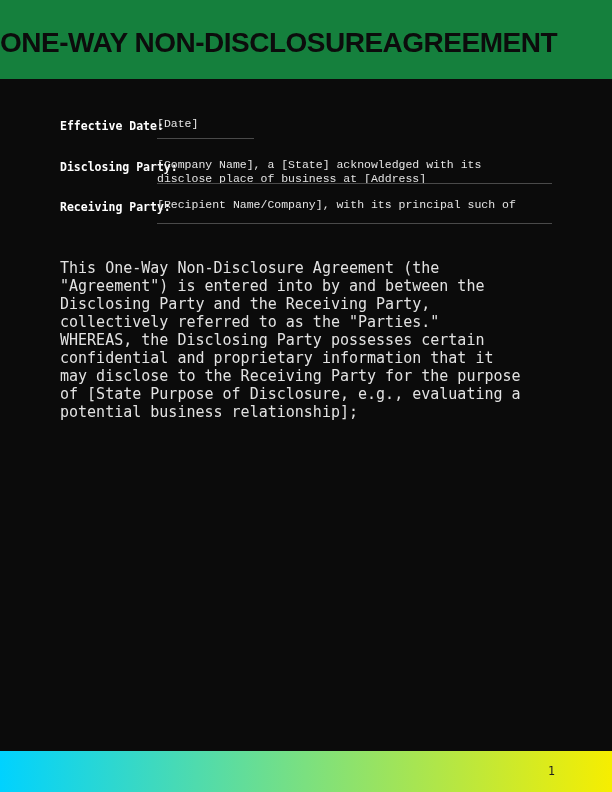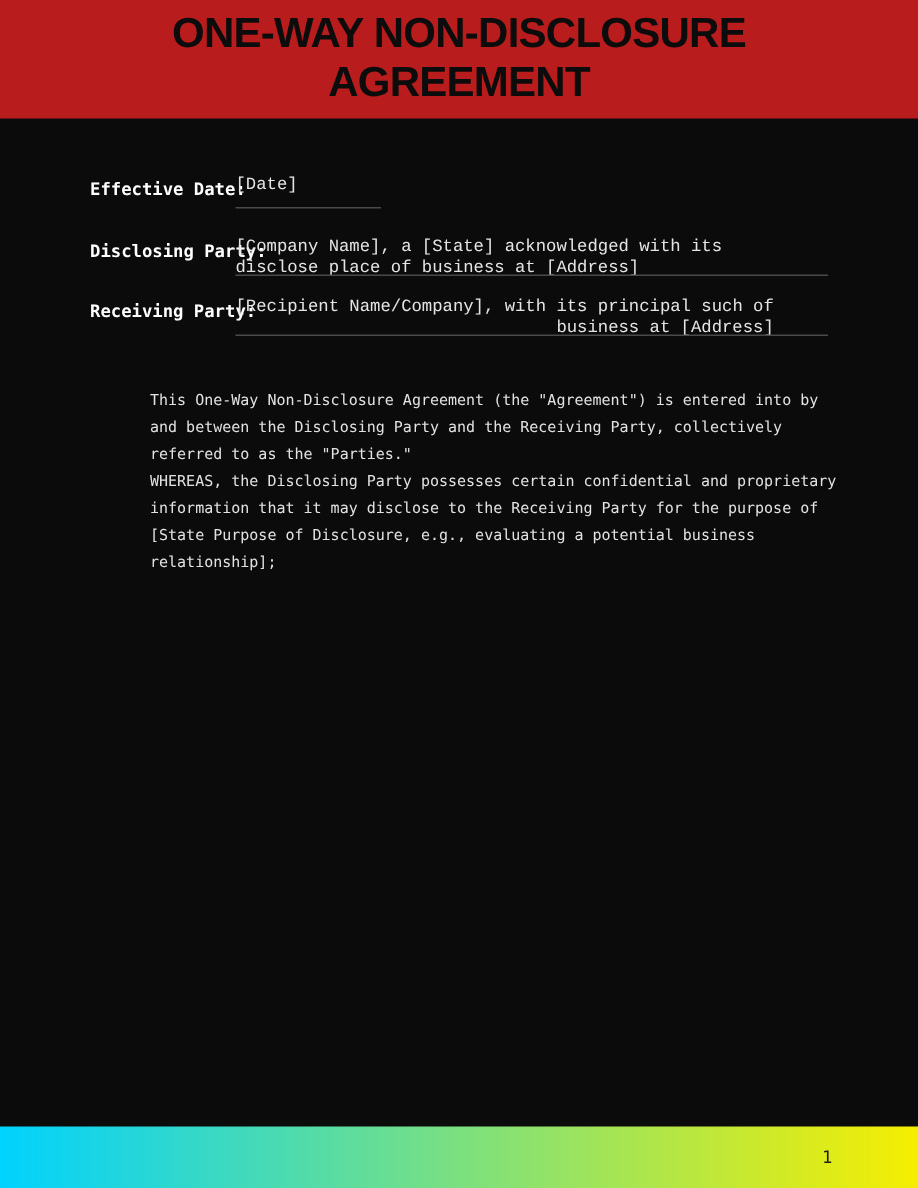--- a/index.html
+++ b/index.html
@@ -11,23 +11,22 @@
     background: #0b0b0b;
     overflow: hidden;
     font-family: "DejaVu Sans Mono", "Liberation Mono", monospace;
   }
 
   
   .header {
     position: absolute;
     left: 0; top: 0;
     width: 612px; height: 79px;
-    background: #b91c1c;
+    background: #15803d;
     display: flex;
-    flex-direction: column;
     align-items: center;
     justify-content: flex-start;
     padding-top: 5px;
     box-sizing: border-box;
   }
   .header .title-line {
     font-family: "Liberation Sans", "DejaVu Sans", sans-serif;
     font-weight: 700;
     font-size: 28px;
     line-height: 33px;
@@ -68,24 +67,23 @@
   #field-disclosing-party { top: 158px; height: 30px; }
   #field-disclosing-party .blank-line { left: 157px; width: 395px; top: 25px; }
   #field-receiving-party { top: 198px; height: 30px; text-align: right; }
   #field-receiving-party .blank-line { left: 157px; width: 395px; top: 25px; }
 
   
   .paragraphs {
     position: absolute;
     left: 60px; top: 259px;
     width: 467px;
-    font-size: 10px;
+    font-size: 15px;
     line-height: 18px;
     color: #e2e2e2;
-    margin-left: 40px;
   }
   .paragraphs p { margin: 0; padding: 0; }
 
   
   .footer {
     position: absolute;
     left: 0; top: 751px;
     width: 612px; height: 41px;
     background: linear-gradient(90deg, #00d2ff 0%, #f6ee00 100%);
   }
@@ -114,21 +112,21 @@
   </div>
 
   <div class="field-row" id="field-disclosing-party">
     <span class="field-label">Disclosing Party:</span>
     <span class="field-value"><span class="value-line">[Company Name], a [State] acknowledged with its</span><span class="value-line">disclose place of business at [Address]</span></span>
     <span class="blank-line"></span>
   </div>
 
   <div class="field-row" id="field-receiving-party">
     <span class="field-label">Receiving Party:</span>
-    <span class="field-value"><span class="value-line">[Recipient Name/Company], with its principal such of</span><span class="value-line">business at [Address]</span></span>
+    <span class="field-value"><span class="value-line">[Recipient Name/Company], with its principal such of</span></span>
     <span class="blank-line"></span>
   </div>
 
   <div class="paragraphs">
     <p>This One-Way Non-Disclosure Agreement (the "Agreement") is entered into by and between the Disclosing Party and the Receiving Party, collectively referred to as the "Parties."</p>
     <p>WHEREAS, the Disclosing Party possesses certain confidential and proprietary information that it may disclose to the Receiving Party for the purpose of [State Purpose of Disclosure, e.g., evaluating a potential business relationship];</p>
   </div>
 
   <div class="footer">
     <span class="page-number">1</span>

